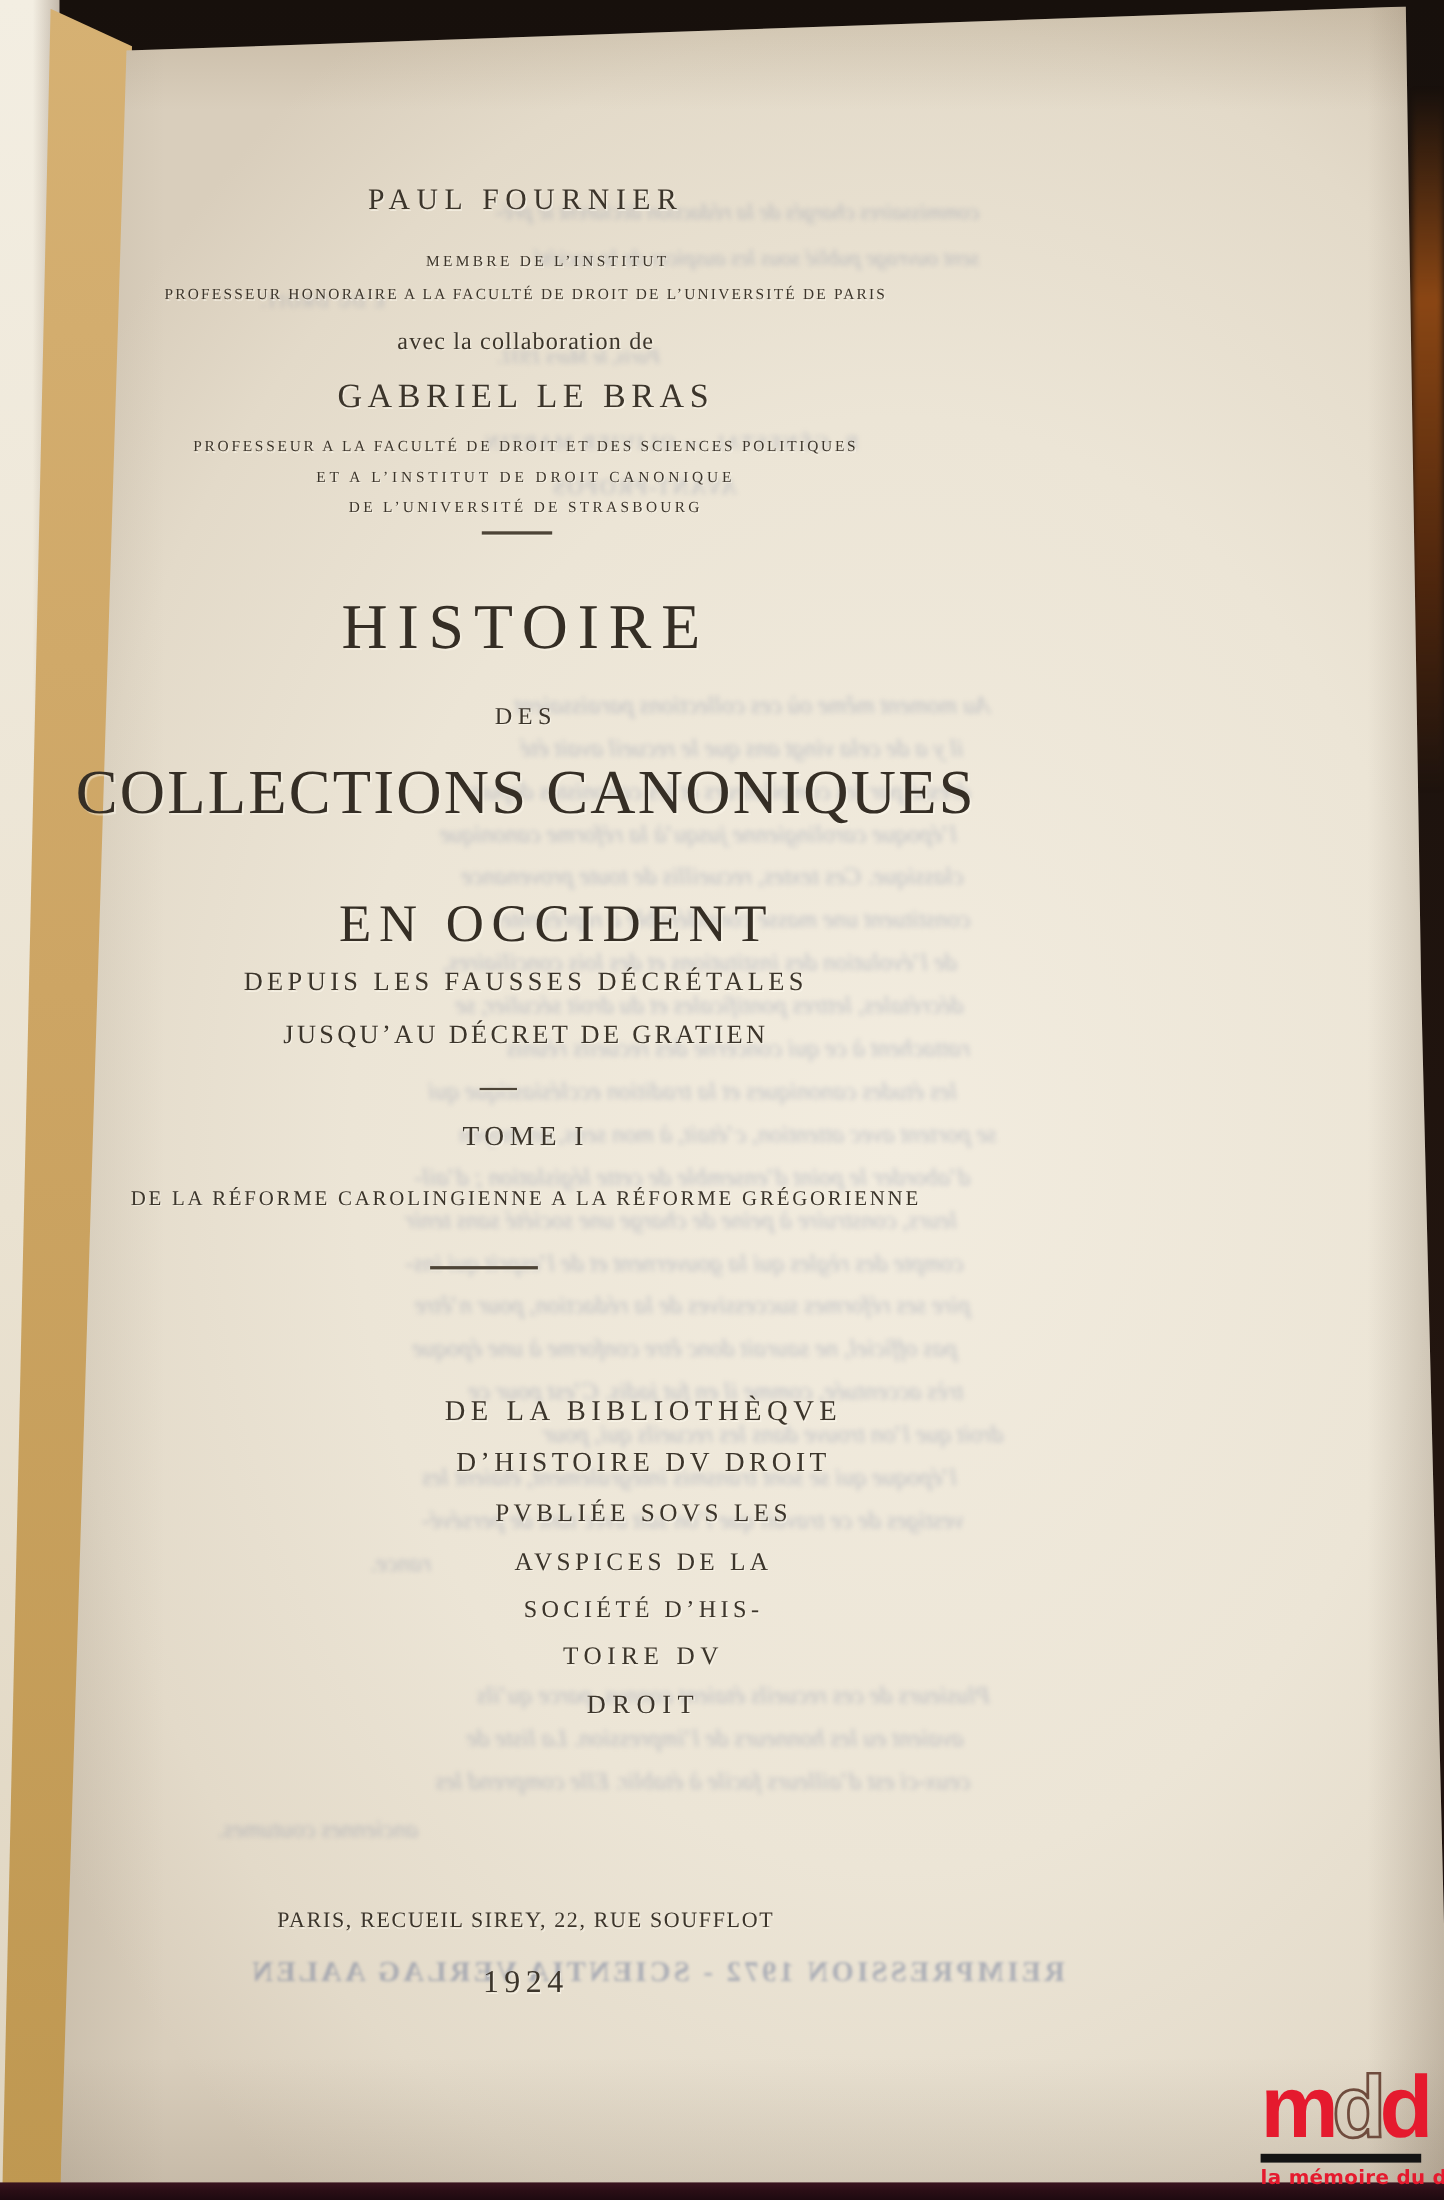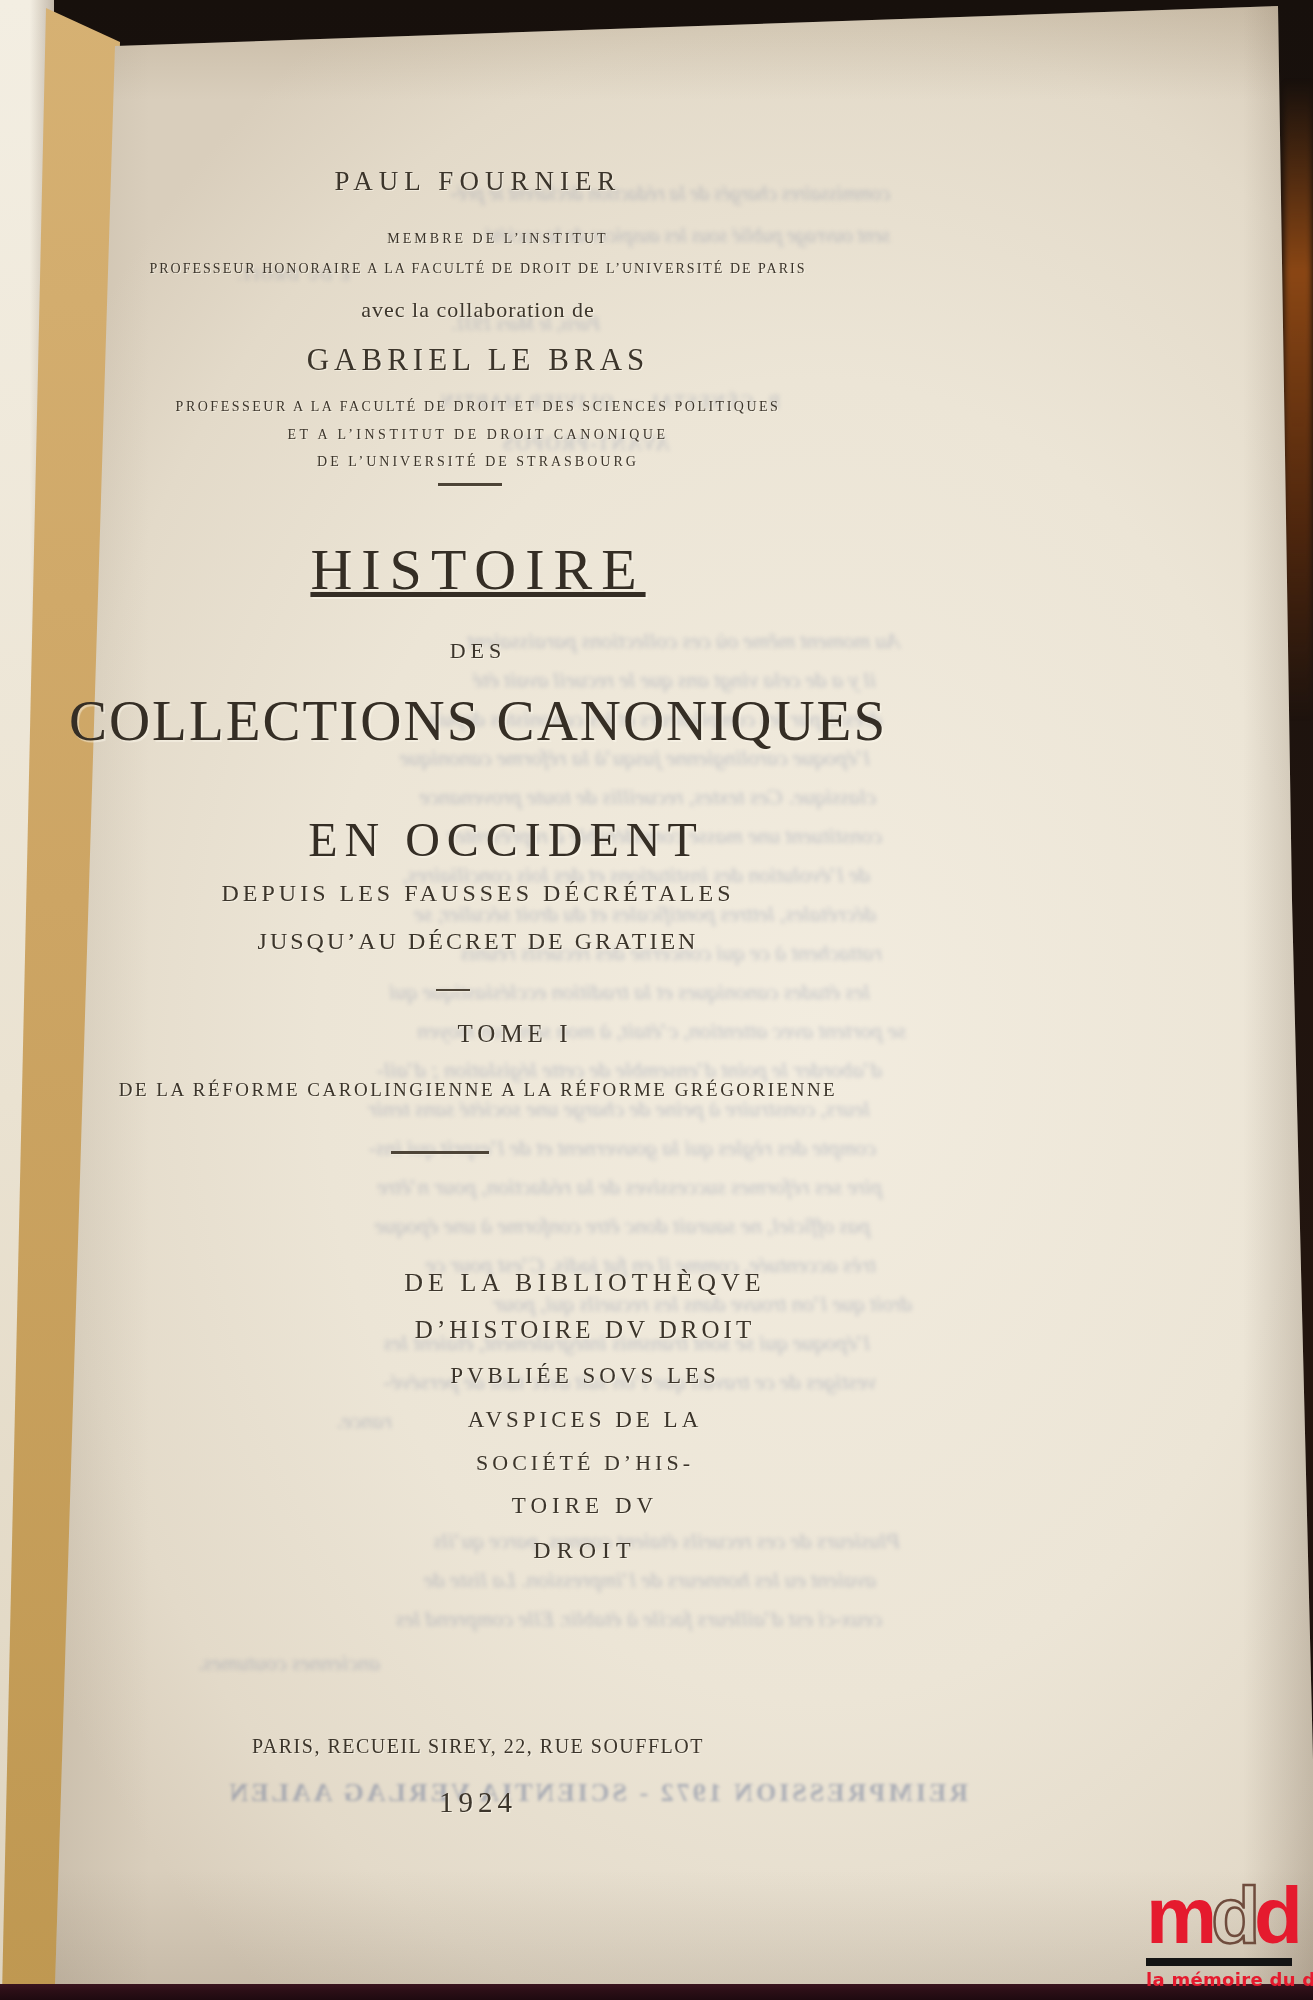--- a/index.html
+++ b/index.html
@@ -48,27 +48,27 @@
   .lower{text-transform:none;}
 
   .l-fournier{top:166px;font-size:27px;letter-spacing:6px;}
   .l-membre{top:231px;font-size:14px;letter-spacing:3px;margin-left:20px;}
   .l-prof1{top:261px;font-size:14px;letter-spacing:2px;}
   .l-avec{top:297px;font-size:22px;letter-spacing:1px;}
   .l-lebras{top:342px;font-size:31px;letter-spacing:5px;}
   .l-prof2a{top:399px;font-size:14px;letter-spacing:2.5px;}
   .l-prof2b{top:427px;font-size:14px;letter-spacing:3.5px;}
   .l-prof2c{top:454px;font-size:14px;letter-spacing:3px;}
-  .l-histoire{top:536px;font-size:58px;letter-spacing:9px;text-decoration:underline;}
+  .l-histoire{top:536px;font-size:58px;letter-spacing:9px;}
   .l-des{top:638px;font-size:22px;letter-spacing:5px;}
   .l-collections{top:688px;font-size:57px;letter-spacing:2px;}
   .l-occident{top:812px;font-size:48px;letter-spacing:7px;margin-left:28px;}
   .l-depuis{top:880px;font-size:24px;letter-spacing:4px;}
   .l-jusqu{top:928px;font-size:24px;letter-spacing:3px;}
-  .l-tome{top:1020px;font-size:25px;letter-spacing:5px;padding-left:37px;}
+  .l-tome{top:1020px;font-size:25px;letter-spacing:5px;}
   .l-reforme{top:1079px;font-size:19px;letter-spacing:2.5px;}
   .l-paris{top:1735px;font-size:20px;letter-spacing:1.5px;}
   .l-year{top:1786px;font-size:29px;letter-spacing:5px;}
 
   
   .colophon .print{width:1114px;padding-left:28px;}
   .c0{top:1268px;font-size:26px;letter-spacing:5px;}
   .c1{top:1316px;font-size:25px;letter-spacing:4px;}
   .c2{top:1363px;font-size:23px;letter-spacing:4px;}
   .c3{top:1407px;font-size:23px;letter-spacing:4px;}

